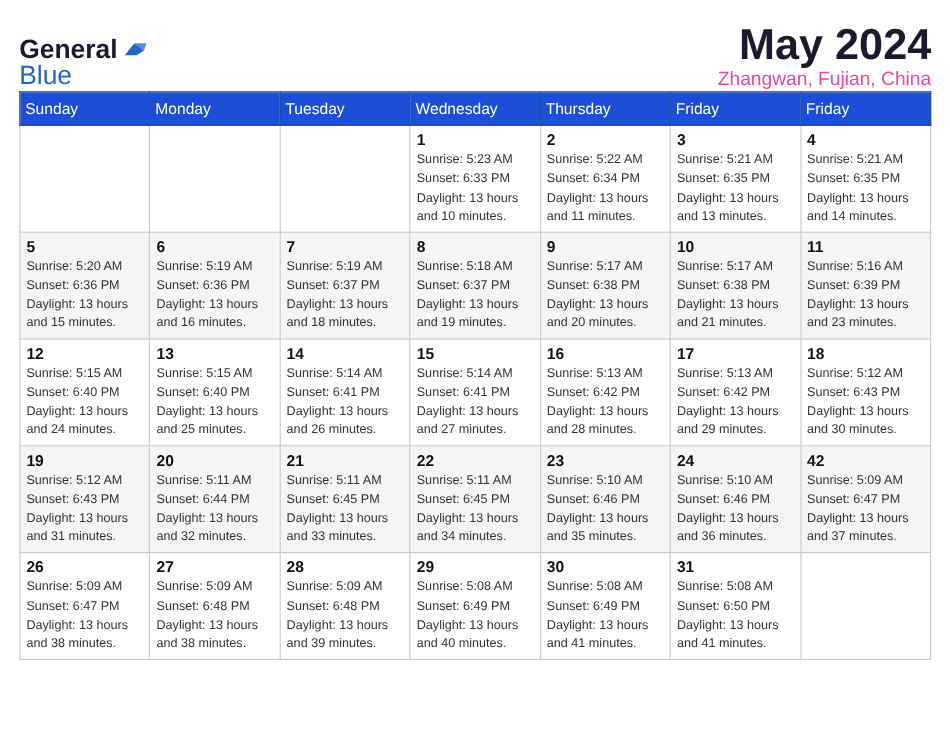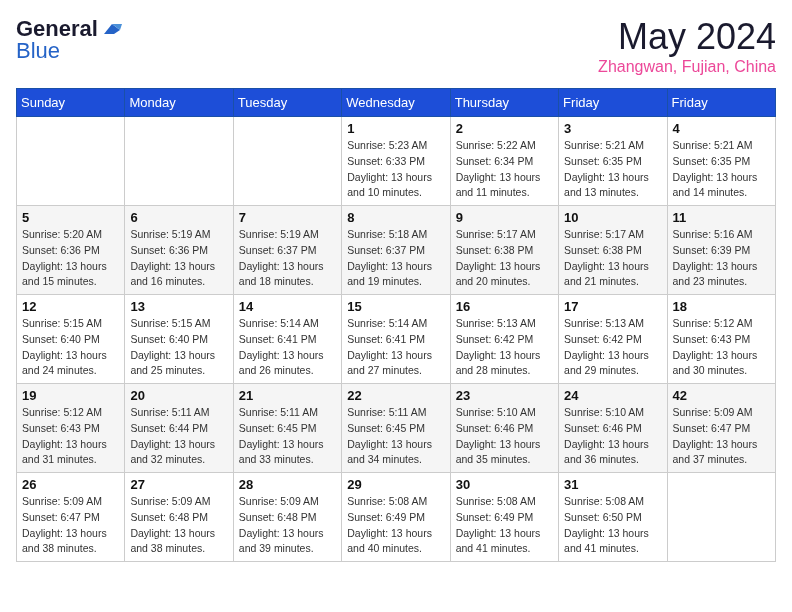--- a/index.html
+++ b/index.html
@@ -6,38 +6,37 @@
     body {
       font-family: Arial, sans-serif;
       background: #fff;
       width: 792px;
       min-height: 612px;
       padding: 16px;
     }
     .header {
       display: flex;
       justify-content: space-between;
-      align-items: flex-start;
-      margin-bottom: 12px;
+      align-items: flex-end;
     }
     .logo {
       display: flex;
       flex-direction: column;
       align-items: flex-start;
     }
     .logo-row {
       display: flex;
       align-items: center;
     }
     .title-block {
       text-align: right;
     }
     .main-title {
       font-size: 36px;
-      font-weight: normal;
+      font-weight: bold;
       color: #1a1a2e;
     }
     .subtitle {
       font-size: 16px;
       color: #ec4899;
     }
     .calendar {
       width: 100%;
       border-collapse: collapse;
       border: 1px solid #ccc;

